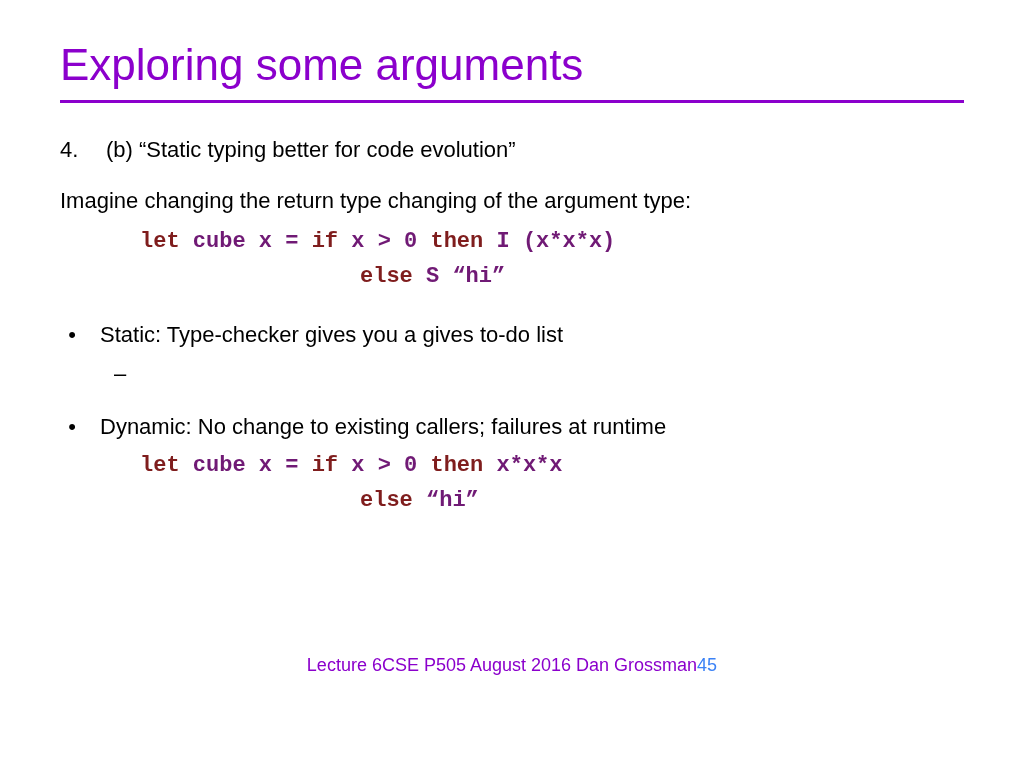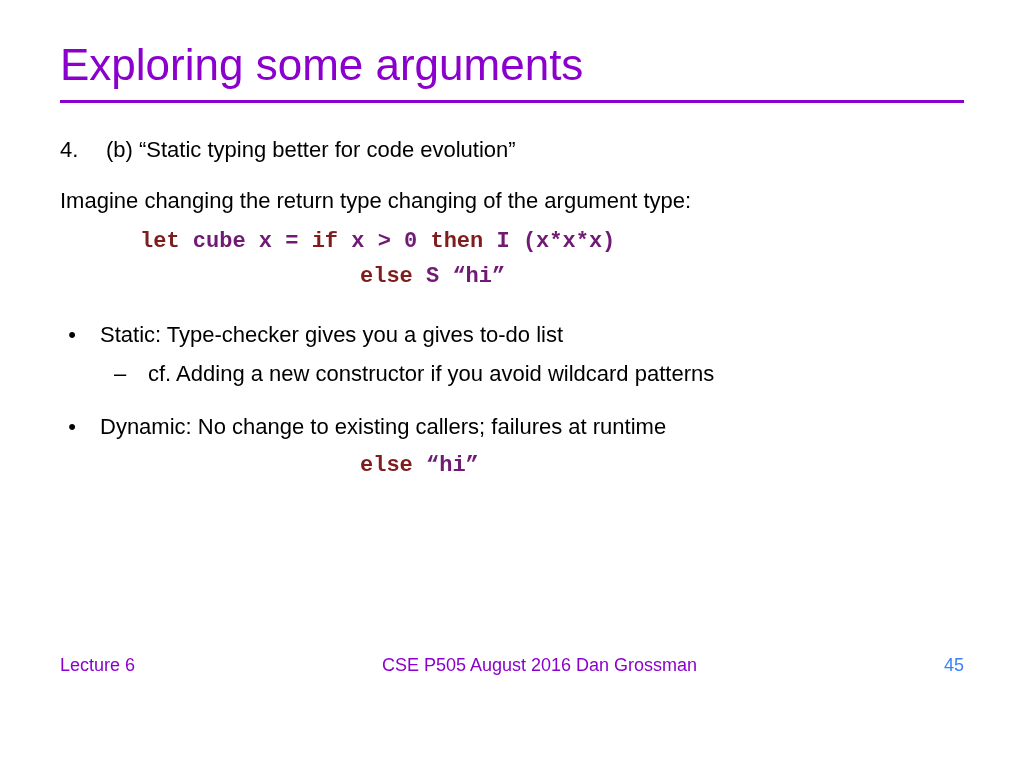--- a/index.html
+++ b/index.html
@@ -106,27 +106,26 @@
       margin-bottom: 6px;
     }
 
     .sub-dash {
       min-width: 24px;
       text-align: center;
     }
 
     .footer {
       display: flex;
-      justify-content: space-between;
+      justify-content: center;
       align-items: center;
       border-top: none;
       padding-top: 10px;
       font-size: 18px;
       color: #8B00CC;
-      gap: 22px;
     }
 
     .footer-center {
       text-align: center;
     }
 
     .footer-right {
       color: #3b82f6;
     }
   </style>
@@ -155,31 +154,33 @@
       </span>
     </div>
 
     <div class="bullet-section">
       <div class="bullet-item">
         <span class="bullet-dot">•</span>
         <span>Static: Type-checker gives you a gives to-do list</span>
       </div>
       <div class="sub-bullet">
         <span class="sub-dash">–</span>
-        <span>cf. Adding a new constructor if you avoid wildcard patterns</span>
       </div>
     </div>
 
     <div class="bullet-section">
       <div class="bullet-item">
         <span class="bullet-dot">•</span>
         <span>Dynamic: No change to existing callers; failures at runtime</span>
       </div>
 
       <div class="code-block" style="margin-top:4px; margin-bottom:0;">
+        <span class="code-line">
+          <span class="kw">let</span><span class="black"> cube x = </span><span class="kw">if</span><span class="black"> x &gt; 0 </span><span class="kw">then</span><span class="black"> x*x*x</span>
+        </span>
         <span class="code-line code-indent">
           <span class="kw">else</span><span class="black"> “hi”</span>
         </span>
       </div>
     </div>
 
   </div>
 
   <div class="footer">
     <span class="footer-left">Lecture 6</span>

